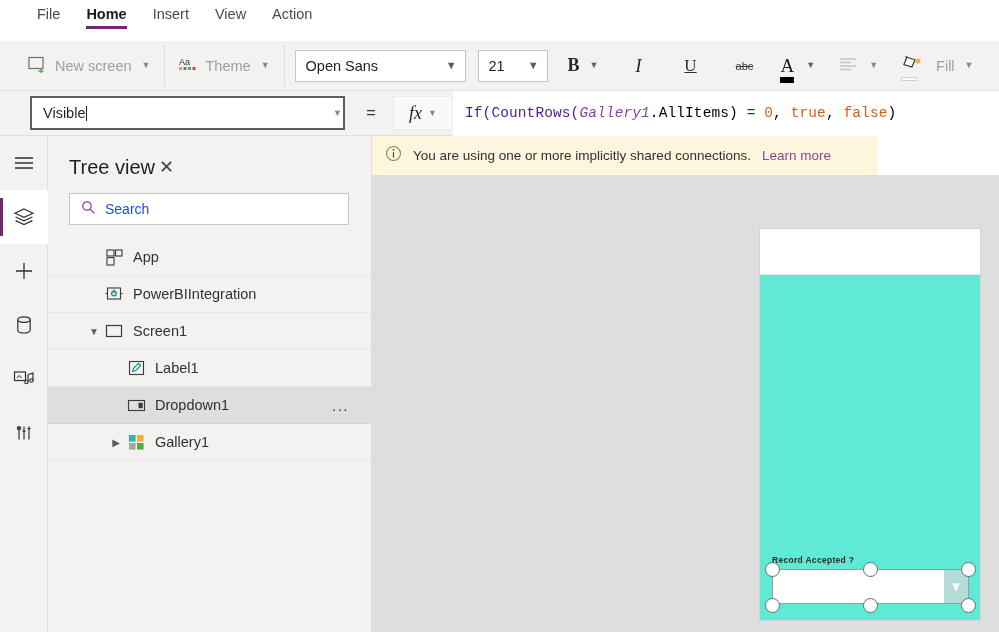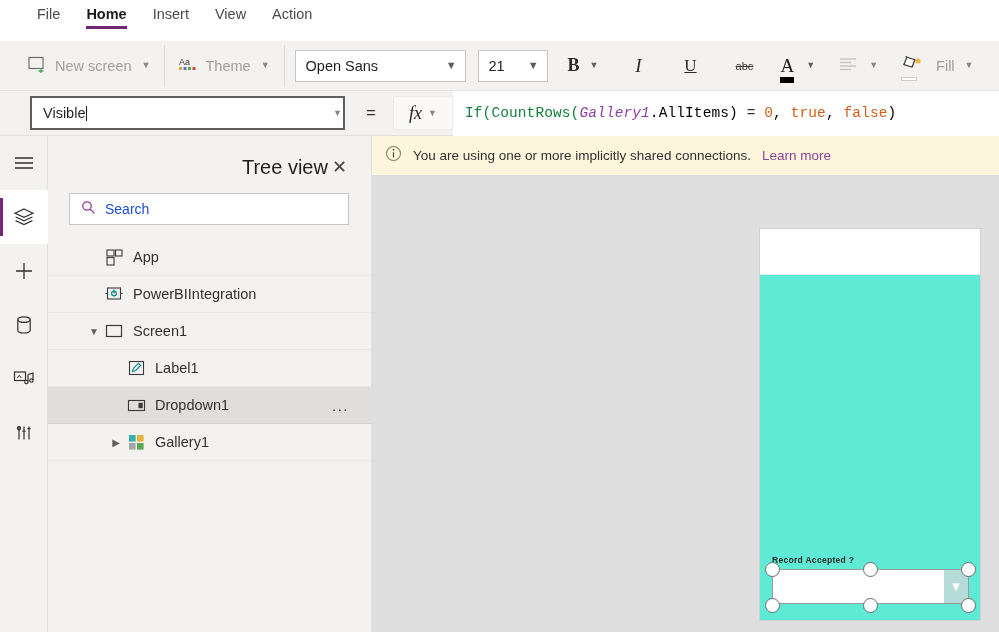--- a/index.html
+++ b/index.html
@@ -79,21 +79,21 @@
     margin-left: 13px; width: 60px; height: 34px; background: #faf9f8;
     border: 1px solid #edebe9; display: flex; align-items: center;
     justify-content: center; gap: 4px;
   }
   .fx-glyph { font-family: "Liberation Serif", serif; font-style: italic; font-size: 18px; color: #201f1e; }
   .formula-input {
     flex: 1; height: 45px; background: #fff; display: flex; align-items: center;
     padding-left: 12px; font-family: "Liberation Mono", monospace; font-size: 14.5px;
     white-space: pre; letter-spacing: .1px;
   }
-  .tk-fn { color: #15803d; }
+  .tk-fn { color: #4c1d95; }
   .tk-var { color: #8b3fa8; font-style: italic; }
   .tk-txt { color: #000000; }
   .tk-num { color: #d2601a; }
   .tk-op { color: #333333; }
 
   
   .rail {
     position: absolute; left: 0; top: 136px; width: 48px; height: 496px;
     background: #f3f2f1; border-right: 1px solid #e1dfdd;
   }
@@ -106,21 +106,21 @@
     content: ""; position: absolute; left: 0; top: 8px; bottom: 8px;
     width: 3px; background: #742774;
   }
 
   
   .treepanel {
     position: absolute; left: 48px; top: 136px; width: 324px; height: 496px;
     background: #f3f2f1; border-right: 1px solid #e1dfdd;
   }
   .tree-head {
-    display: flex; align-items: center; justify-content: flex-end;
+    display: flex; align-items: center; justify-content: flex-start;
     padding: 18px 20px 0 21px;
   }
   .tree-title { font-size: 20px; color: #201f1e; }
   .close-x { font-size: 18px; color: #484644; line-height: 1; padding: 4px; }
   .tree-tabs {
     display: flex; gap: 0; padding: 0 21px; margin-top: 14px;
     border-bottom: 1px solid #e5e3e1;
   }
   .tree-tab {
     font-size: 14.5px; color: #605e5c; padding: 0 2px 9px 2px;
@@ -147,21 +147,21 @@
   .tree-label { font-size: 14.5px; color: #323130; }
   .tw {
     width: 18px; display: flex; align-items: center; justify-content: center;
     font-size: 10px; color: #605e5c; flex: none;
   }
   .tree-ico { width: 22px; display:flex; align-items:center; justify-content:center; flex:none; margin-right: 8px; }
   .ellip { position: absolute; right: 22px; font-size: 15px; color: #323130; letter-spacing: 1.5px; line-height: 1; }
 
   
   .notice {
-    position: absolute; left: 372px; top: 136px; width: 627px; height: 39px;
+    position: absolute; left: 372px; top: 136px; width: 506px; height: 39px;
     background: #fdf6dd; display: flex; align-items: center; gap: 11px;
     padding-left: 13px;
   }
   .notice-txt { font-size: 13.5px; color: #323130; }
   .notice-link { font-size: 13.5px; color: #8a4596; text-decoration: none; }
   .canvas-area {
     position: absolute; left: 372px; top: 175px; width: 627px; height: 457px;
     background: #dedede;
   }
   .phone {

